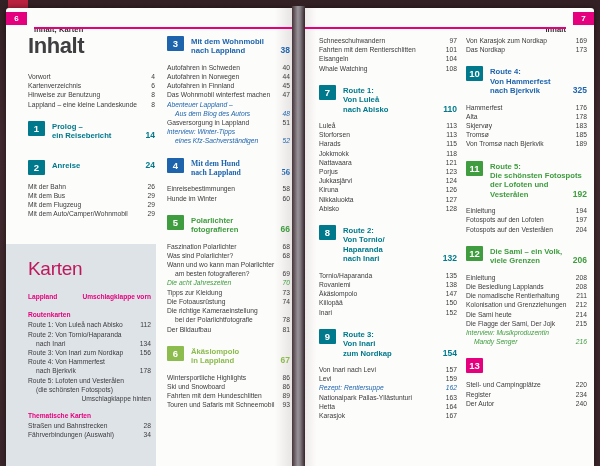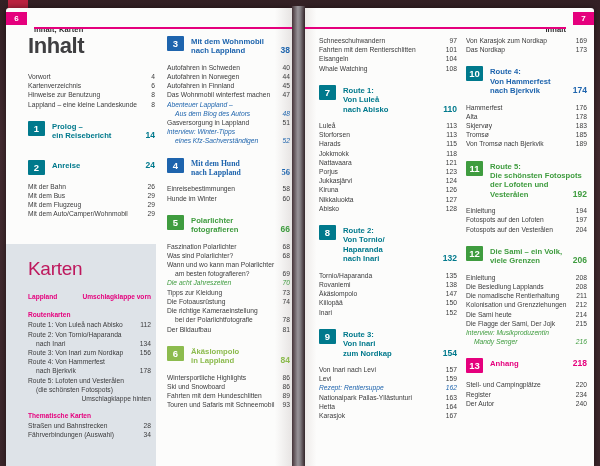--- a/index.html
+++ b/index.html
@@ -295,21 +295,21 @@
           </div>
         </div>
         <div class="section">
           <div class="numbox" style="background: rgb(140, 187, 78);">6</div>
           <div class="sbody" style="color: rgb(140, 187, 78);">
             <div class="sline">
               <span class="stxt">Äkäslompolo</span>
             </div>
             <div class="sline">
               <span class="stxt">in Lappland</span>
-              <span class="spg">84</span>
+              <span class="spg">67</span>
             </div>
           </div>
         </div>
         <div class="entries">
           <div class="row">
             <span class="lab">Wintersportliche Highlights</span>
             <span class="pg">86</span>
           </div>
           <div class="row">
             <span class="lab">Ski und Snowboard</span>
@@ -510,21 +510,21 @@
           <div class="numbox" style="background: rgb(0, 121, 140);">10</div>
           <div class="sbody" style="color: rgb(30, 100, 173);">
             <div class="sline">
               <span class="stxt">Route 4:</span>
             </div>
             <div class="sline">
               <span class="stxt">Von Hammerfest</span>
             </div>
             <div class="sline">
               <span class="stxt">nach Bjerkvik</span>
-              <span class="spg">174</span>
+              <span class="spg">325</span>
             </div>
           </div>
         </div>
         <div class="entries">
           <div class="row">
             <span class="lab">Hammerfest</span>
             <span class="pg">176</span>
           </div>
           <div class="row">
             <span class="lab">Alta</span>
@@ -615,26 +615,20 @@
           <div class="row it" style="color: rgb(63, 156, 63);">
             <span class="lab">Interview: Musikproduzentin</span>
           </div>
           <div class="row it indent" style="color: rgb(63, 156, 63);">
             <span class="lab">Mandy Senger</span>
             <span class="pg">216</span>
           </div>
         </div>
         <div class="section">
           <div class="numbox" style="background: rgb(229, 0, 125);">13</div>
-          <div class="sbody" style="color: rgb(229, 0, 125);">
-            <div class="sline">
-              <span class="stxt">Anhang</span>
-              <span class="spg">218</span>
-            </div>
-          </div>
         </div>
         <div class="entries">
           <div class="row">
             <span class="lab">Stell- und Campingplätze</span>
             <span class="pg">220</span>
           </div>
           <div class="row">
             <span class="lab">Register</span>
             <span class="pg">234</span>
           </div>

